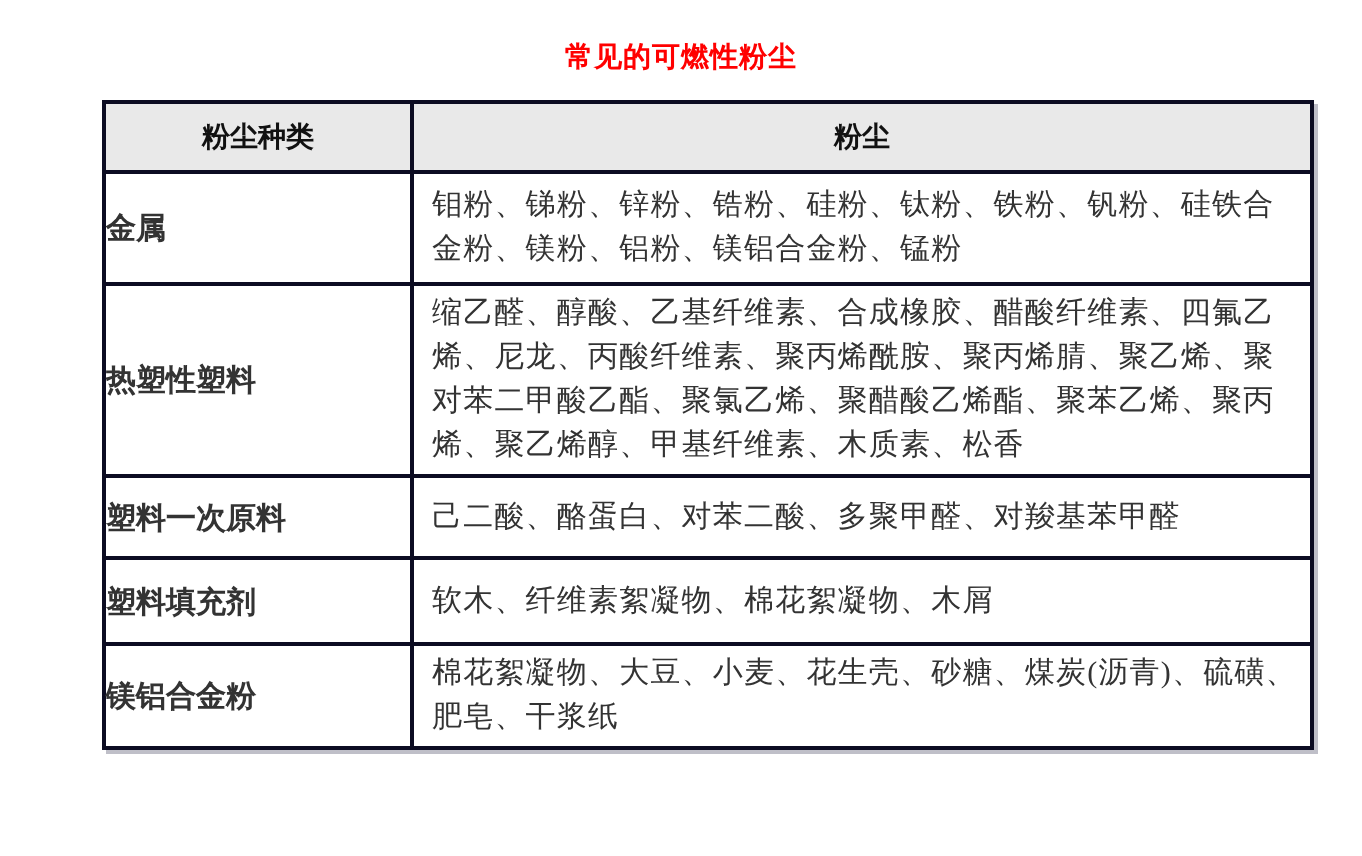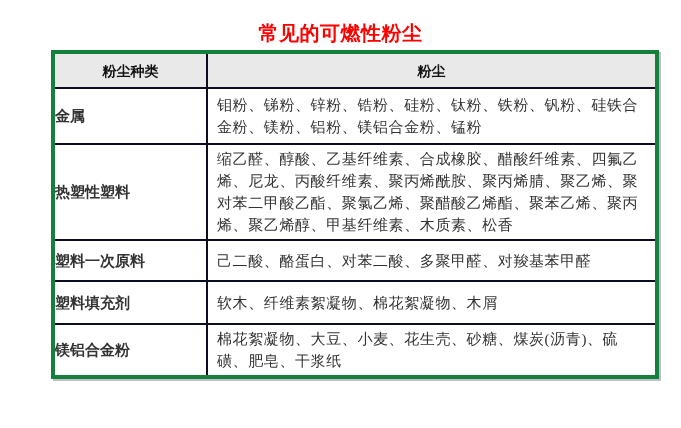--- a/index.html
+++ b/index.html
@@ -16,32 +16,32 @@
       color: #222222;
     }
     .doc-title {
       position: absolute;
       left: 0;
       top: 20px;
       width: 681px;
       text-align: center;
       font-family: "DejaVu Sans", "Liberation Sans", sans-serif;
       font-weight: bold;
-      font-size: 20px;
+      font-size: 14px;
       color: #ff0000;
       letter-spacing: 0.5px;
     }
     .dust-table {
       position: absolute;
       left: 51px;
       top: 50px;
       width: 604px;
       border-collapse: collapse;
       table-layout: fixed;
-      border: 4px solid #15803d;
+      border: 2px solid #15803d;
       box-shadow: 2px 2px 0 #bfbfc8;
     }
     .dust-table col.c1 { width: 154px; }
     .dust-table col.c2 { width: 450px; }
     .dust-table th,
     .dust-table td {
       border: 2px solid #0c0c22;
       padding: 0;
       font-size: 15px;
       line-height: 22px;

